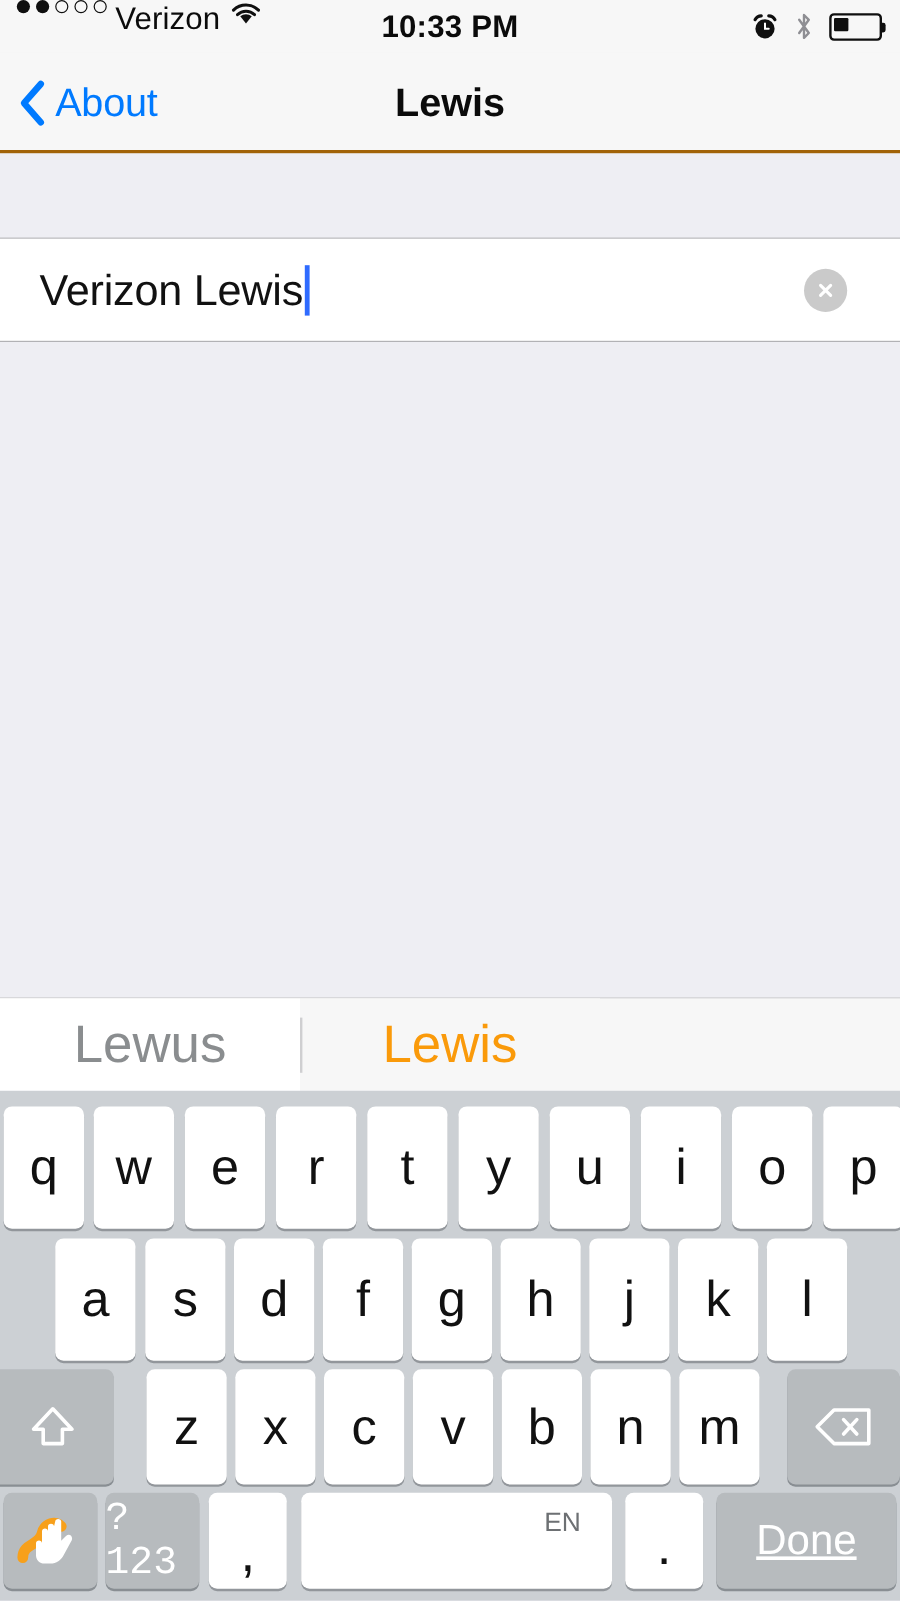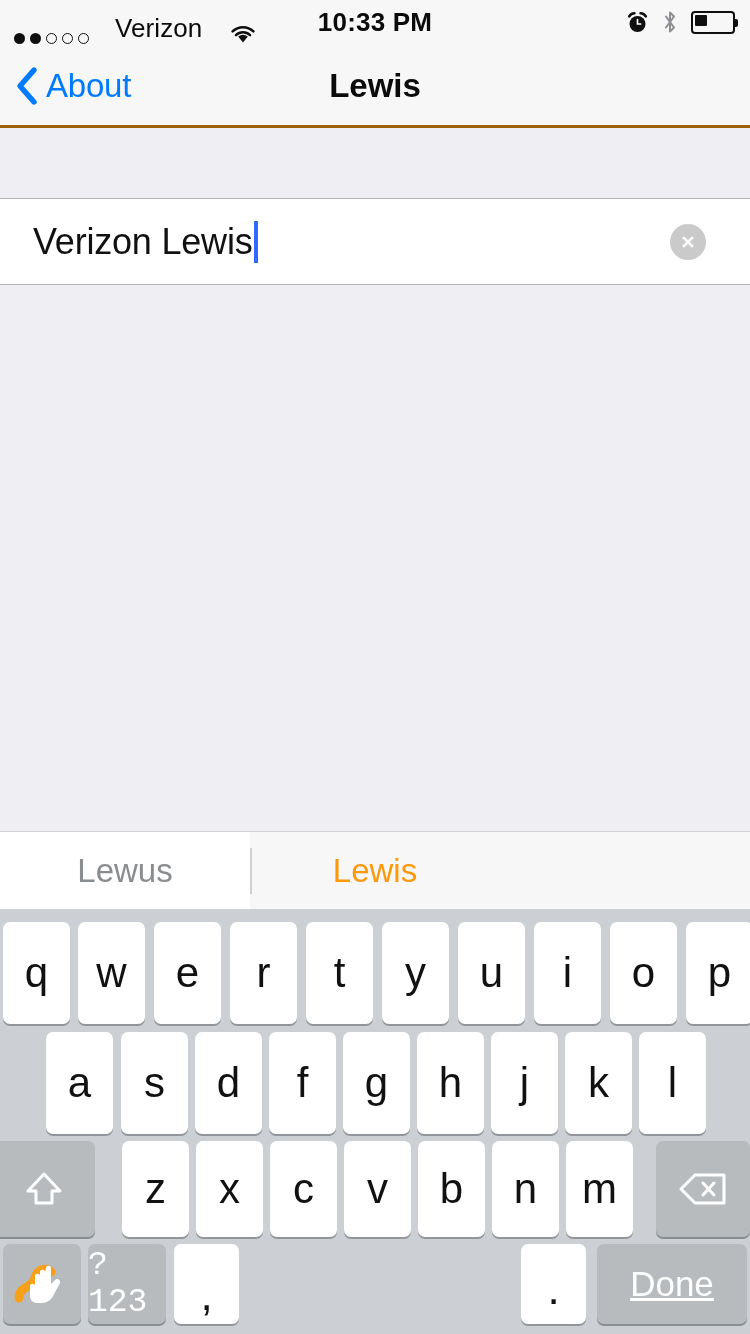--- a/index.html
+++ b/index.html
@@ -11,21 +11,21 @@
     position:relative;
     -webkit-font-smoothing:antialiased;
   }
 
   
   .statusbar{
     position:absolute; left:0; top:0; width:750px; height:44px;
     background:#f7f7f7;
     display:flex; align-items:center;
   }
-  .sb-left{ position:absolute; left:14px; top:0; height:44px; display:flex; align-items:flex-end; gap:26px; }
+  .sb-left{ position:absolute; left:14px; top:0; height:44px; display:flex; align-items:flex-start; gap:7px; }
   .dots{ display:flex; align-items:center; gap:5px; }
   .dot{ width:11px; height:11px; border-radius:50%; }
   .dot.on{ background:#0f0f0f; }
   .dot.off{ background:transparent; border:1.6px solid #0f0f0f; }
   .carrier{ font-size:26px; color:#0b0b0b; letter-spacing:.1px; }
   .wifi{ width:28px; height:21px; position:relative; margin-left:1px; }
   .sb-center{
     position:absolute; left:0; top:0; width:750px; height:44px;
     display:flex; align-items:center; justify-content:center;
   }
@@ -86,21 +86,21 @@
   .clear-btn svg{ display:block; }
 
   
   .suggestbar{
     position:absolute; left:0; bottom:425px; width:750px; height:78px;
     background:#f7f7f7; border-top:1px solid #d2d2d4;
     display:flex; align-items:stretch;
   }
   .sugg{
     position:relative; display:flex; align-items:center; justify-content:center;
-    font-size:33px; color:#888b8d; cursor:pointer;
+    font-size:44px; color:#888b8d; cursor:pointer;
   }
   .sugg.s0{ width:250px; background:#ffffff; color:#8a8d8f; }
   .sugg.s1{ width:250px; background:#f7f7f7; color:#fa9a0a; }
   .sugg.s2{ width:250px; background:#f7f7f7; color:#8a8d8f; }
   .sugg-div{
     position:absolute; top:16px; width:2px; height:46px; background:#cfcfd1;
   }
   .sugg.s1 .sugg-div{ left:0; }
   .sugg.s2 .sugg-div{ left:0; }
 
@@ -335,20 +335,23 @@
                    L27 16 C27 13, 32 13, 32 16 Z" fill="#ffffff"></path>
         </svg>
       </span>
     </div>
     <div class="key gray num" style="position:absolute;left:88px;width:78px;height:80px;">
       <span>?123</span>
     </div>
     <div class="key comma" style="position:absolute;left:174px;width:65px;height:80px;">
       <span>,</span>
     </div>
+    <div class="key space" style="position:absolute;left:251px;width:259px;height:80px;">
+      <span class="en">EN</span>
+    </div>
     <div class="key period" style="position:absolute;left:521px;width:65px;height:80px;">
       <span>.</span>
     </div>
     <div class="key gray done" style="position:absolute;left:597px;width:150px;height:80px;">
       <span>Done</span>
     </div>
   </div>
 </div>
 
 </body></html>

